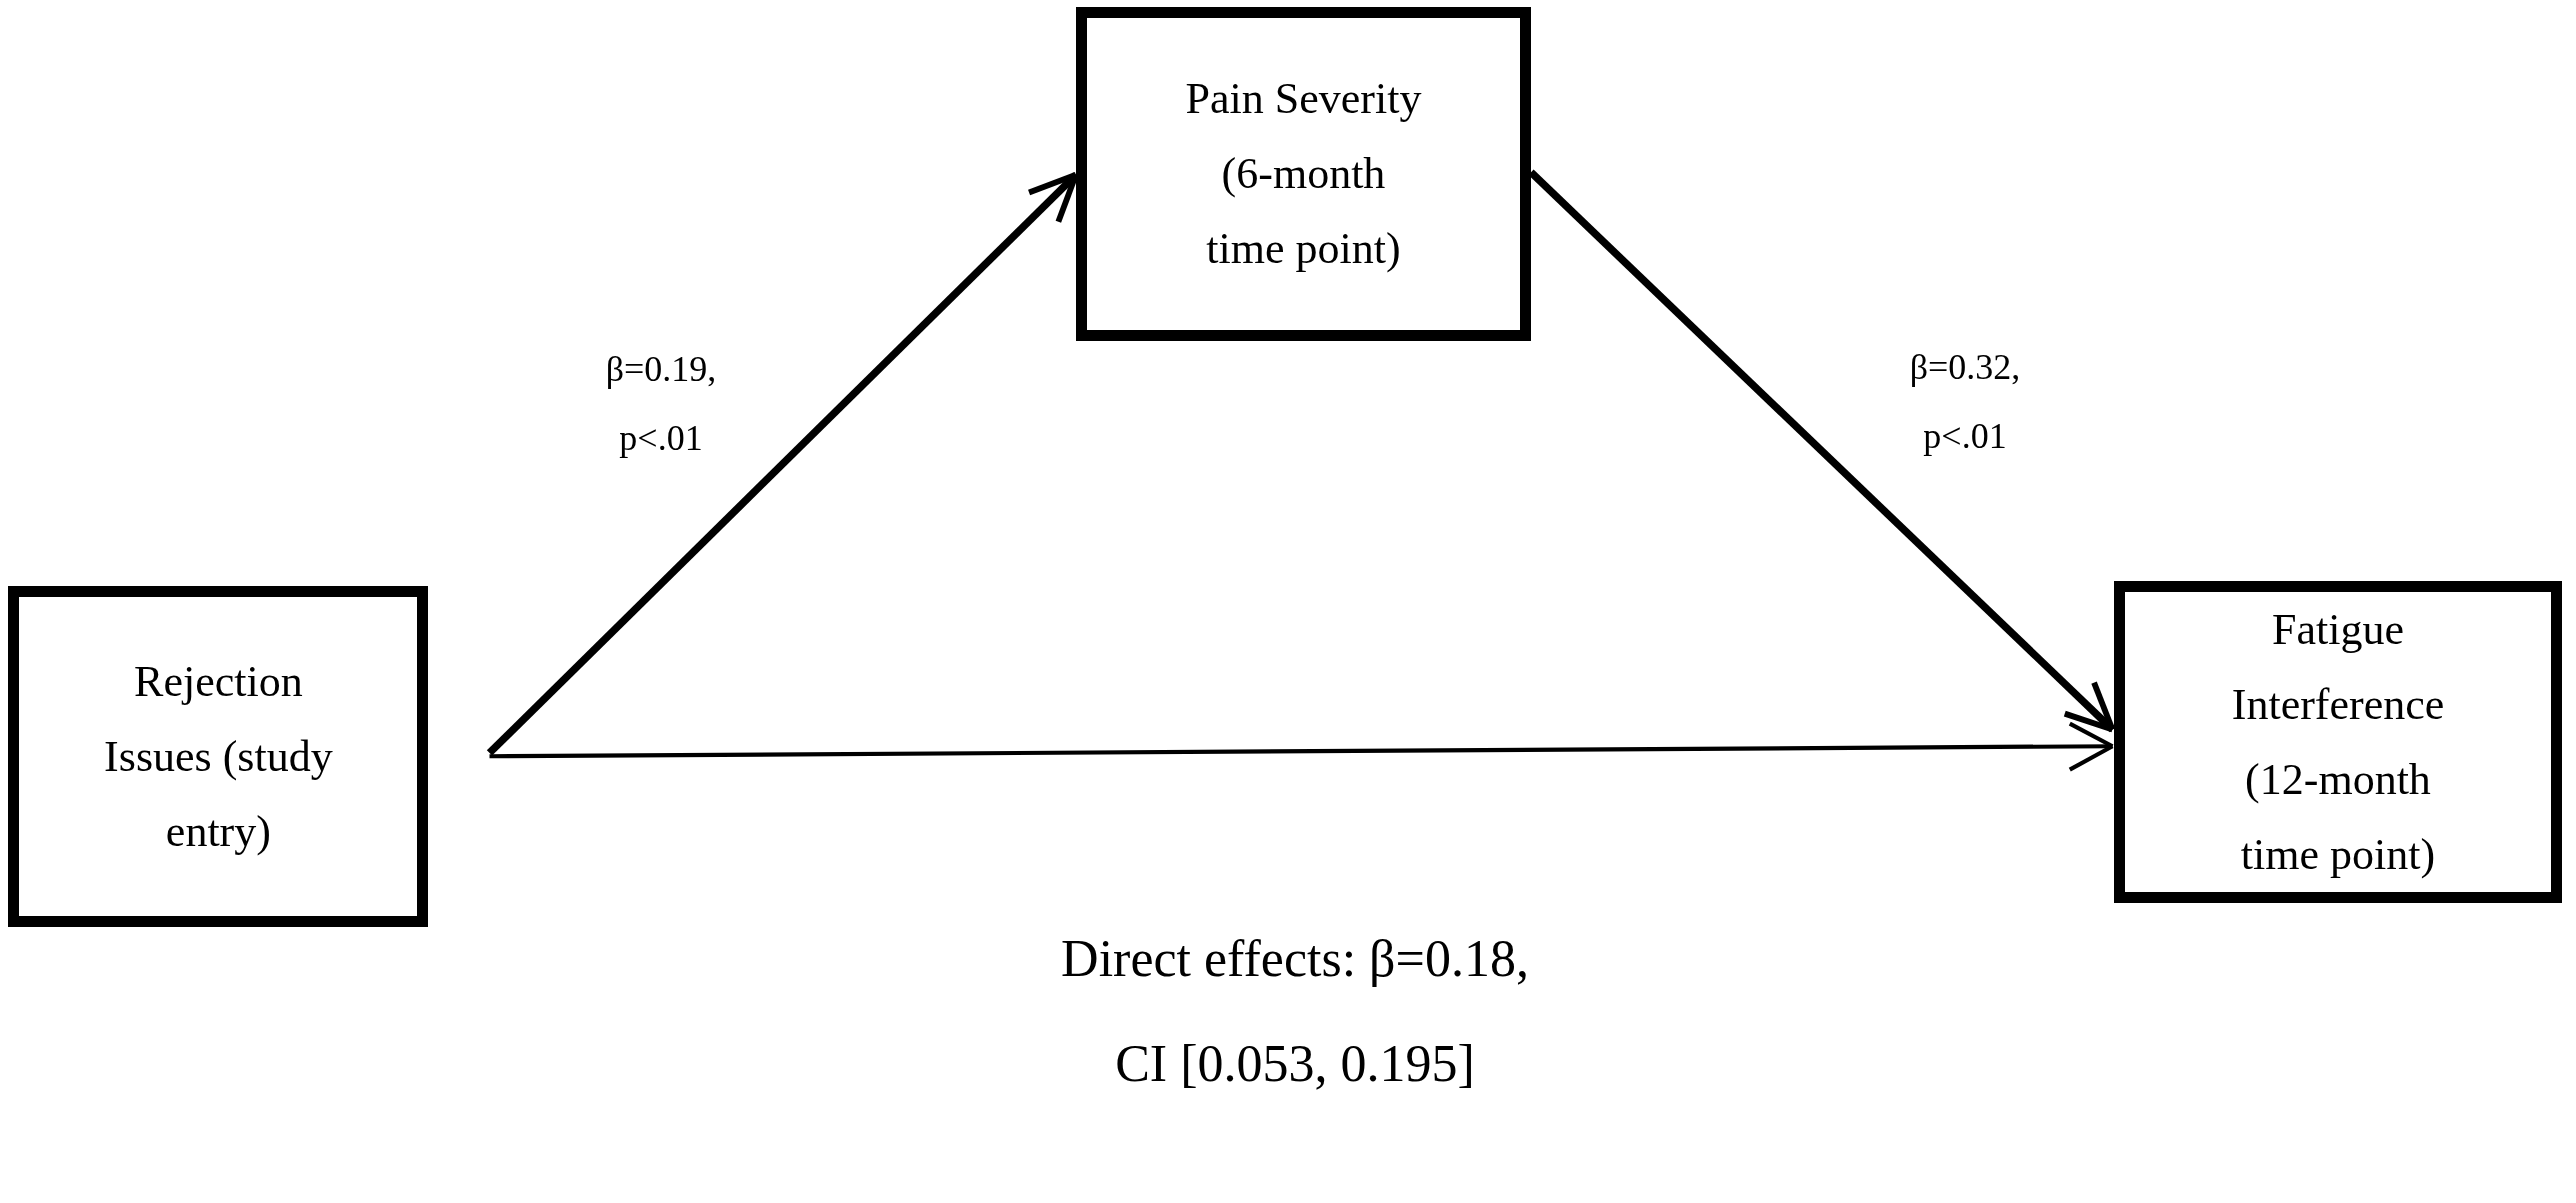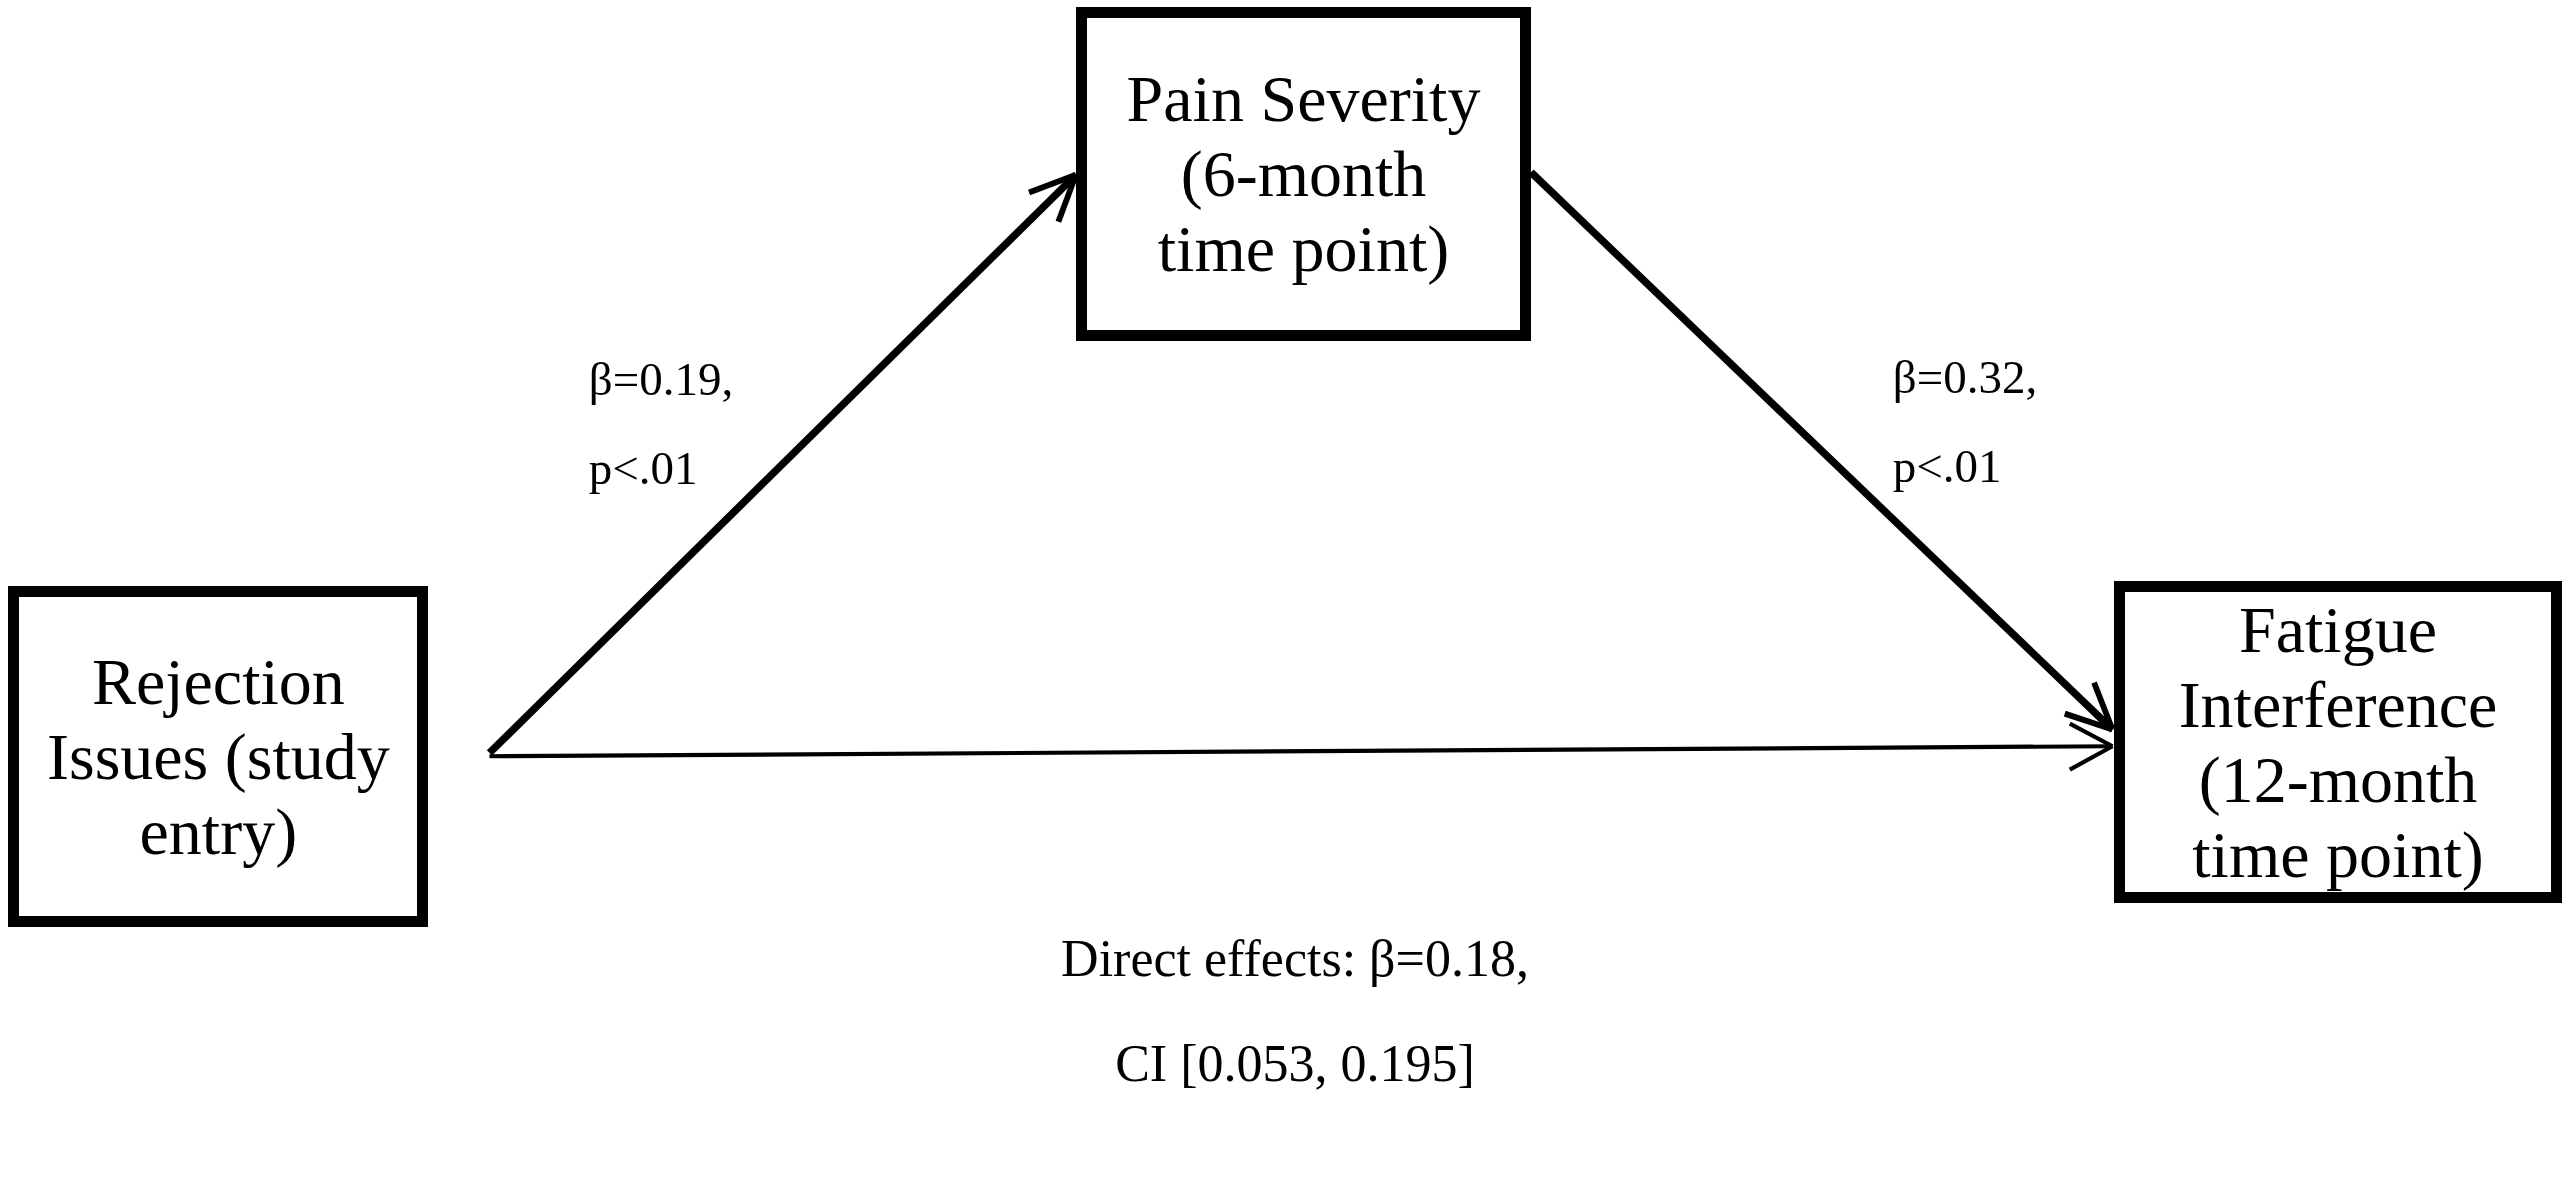--- a/index.html
+++ b/index.html
@@ -27,33 +27,33 @@
     position: absolute;
     box-sizing: border-box;
     border: 11.7px solid #000000;
     background: #ffffff;
     display: flex;
     align-items: center;
     justify-content: center;
     text-align: center;
   }
   .node-label {
-    font-size: 66px;
+    font-size: 44px;
     line-height: 75px;
     white-space: pre-line;
   }
   .node-predictor { left: 8.4px;   top: 586px; width: 420px; height: 341px; }
   .node-mediator  { left: 1076px; top: 6.7px;   width: 455px; height: 334px; }
   .node-outcome   { left: 2114px; top: 581px; width: 448px; height: 322px; }
   .path-label {
     position: absolute;
     transform: translateX(-50%);
-    text-align: left;
-    font-size: 47px;
-    line-height: 89px;
+    text-align: center;
+    font-size: 36px;
+    line-height: 69px;
     white-space: pre-line;
   }
   .path-label-a { left: 661px;  top: 335px; }
   .path-label-b { left: 1965px; top: 333px; font-family: Liberation Serif, serif; }
   .c-label-block {
     position: absolute;
     left: 1295px;
     top: 801px;
     transform: translateX(-50%);
     text-align: center;

